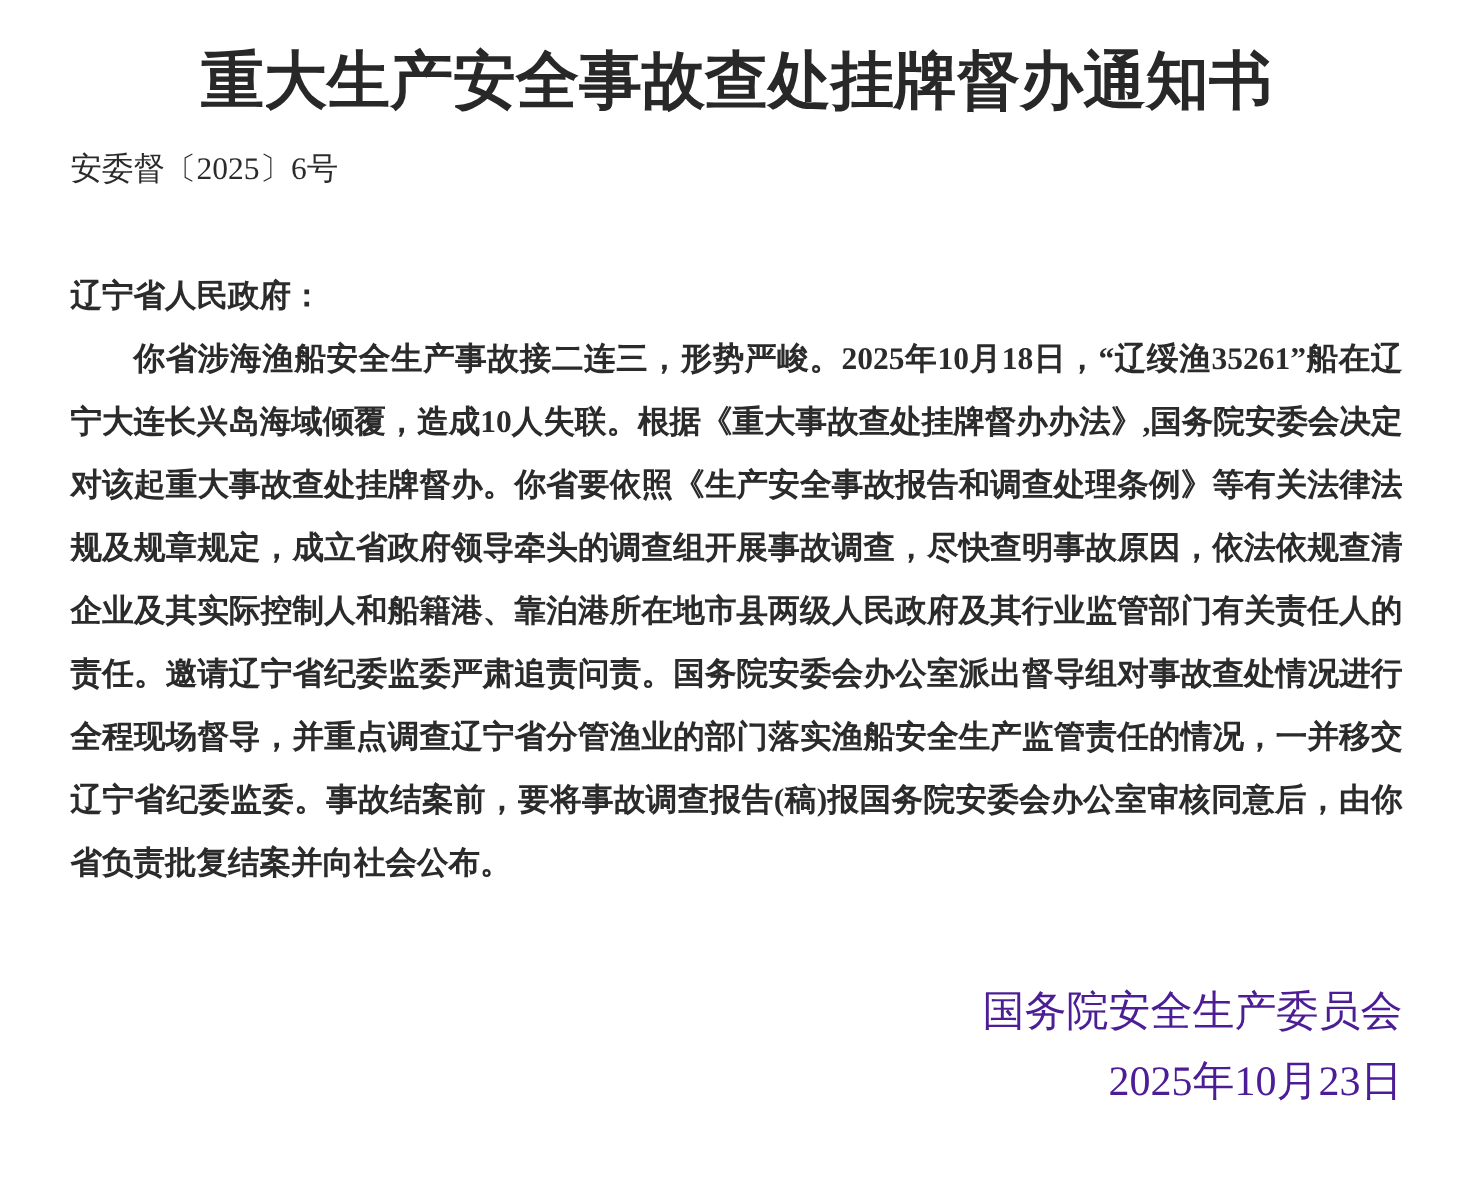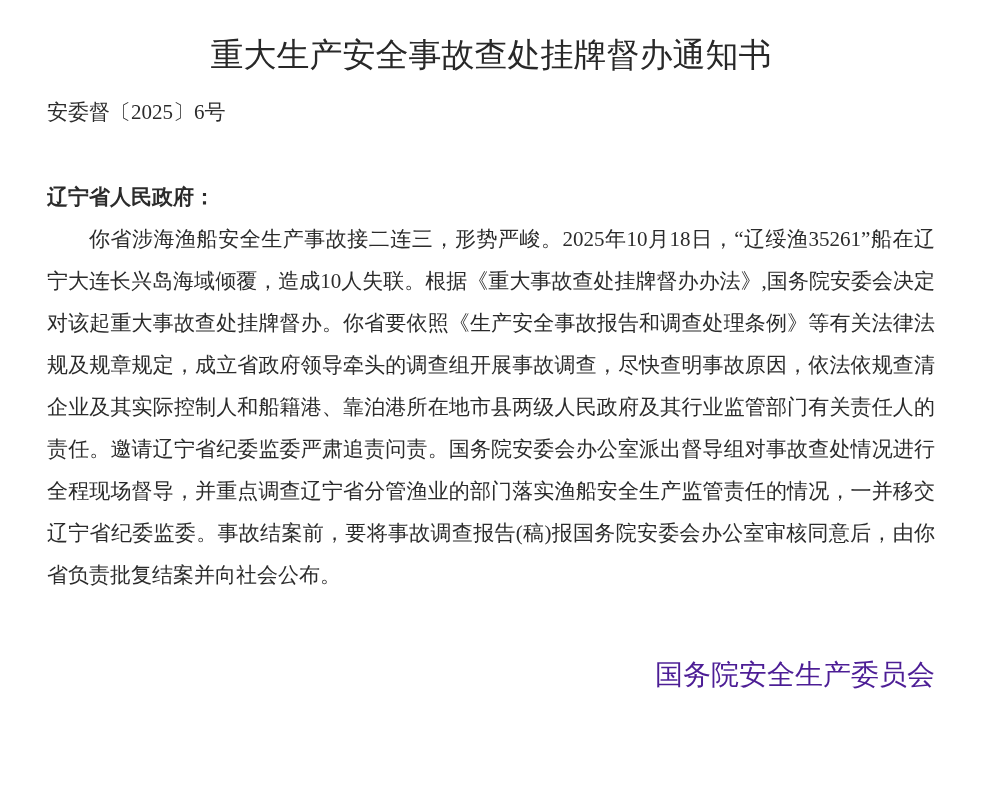--- a/index.html
+++ b/index.html
@@ -15,22 +15,22 @@
       width: 982px;
       height: 790px;
       background: #ffffff;
       padding: 26px 47px 0 47px;
       color: #2b2b2b;
       font-family: "Liberation Serif", "DejaVu Serif", serif;
     }
 
     .doc-title {
       text-align: center;
-      font-size: 33px;
-      font-weight: normal;
+      font-size: 42px;
+      font-weight: bold;
       line-height: 46px;
       margin-top: 6px;
       color: #282828;
     }
 
     .doc-number {
       font-size: 21px;
       line-height: 28px;
       margin-top: 20px;
       color: #2b2b2b;
@@ -44,20 +44,21 @@
       color: #2b2b2b;
     }
 
     .salutation {
       text-indent: 0;
       font-weight: bold;
     }
 
     .para {
       text-indent: 2em;
+      font-weight: bold;
     }
 
     .signature-block {
       margin-top: 58px;
       text-align: right;
       font-size: 28px;
       color: #4c1d95;
     }
 
     .signature-org {
@@ -82,15 +83,16 @@
 
     <p class="salutation">辽宁省人民政府：</p>
 
     <p class="para">你省涉海渔船安全生产事故接二连三，形势严峻。2025年10月18日，“辽绥渔35261”船在辽宁大连长兴岛海域倾覆，造成10人失联。根据《重大事故查处挂牌督办办法》,国务院安委会决定对该起重大事故查处挂牌督办。你省要依照《生产安全事故报告和调查处理条例》等有关法律法规及规章规定，成立省政府领导牵头的调查组开展事故调查，尽快查明事故原因，依法依规查清企业及其实际控制人和船籍港、靠泊港所在地市县两级人民政府及其行业监管部门有关责任人的责任。邀请辽宁省纪委监委严肃追责问责。国务院安委会办公室派出督导组对事故查处情况进行全程现场督导，并重点调查辽宁省分管渔业的部门落实渔船安全生产监管责任的情况，一并移交辽宁省纪委监委。事故结案前，要将事故调查报告(稿)报国务院安委会办公室审核同意后，由你省负责批复结案并向社会公布。</p>
 
 
   </div>
 
   <div class="signature-block">
     <div class="signature-org">国务院安全生产委员会</div>
+    <div class="signature-date">2025年10月23日</div>
   </div>
 
 </div>
 
 </body></html>

